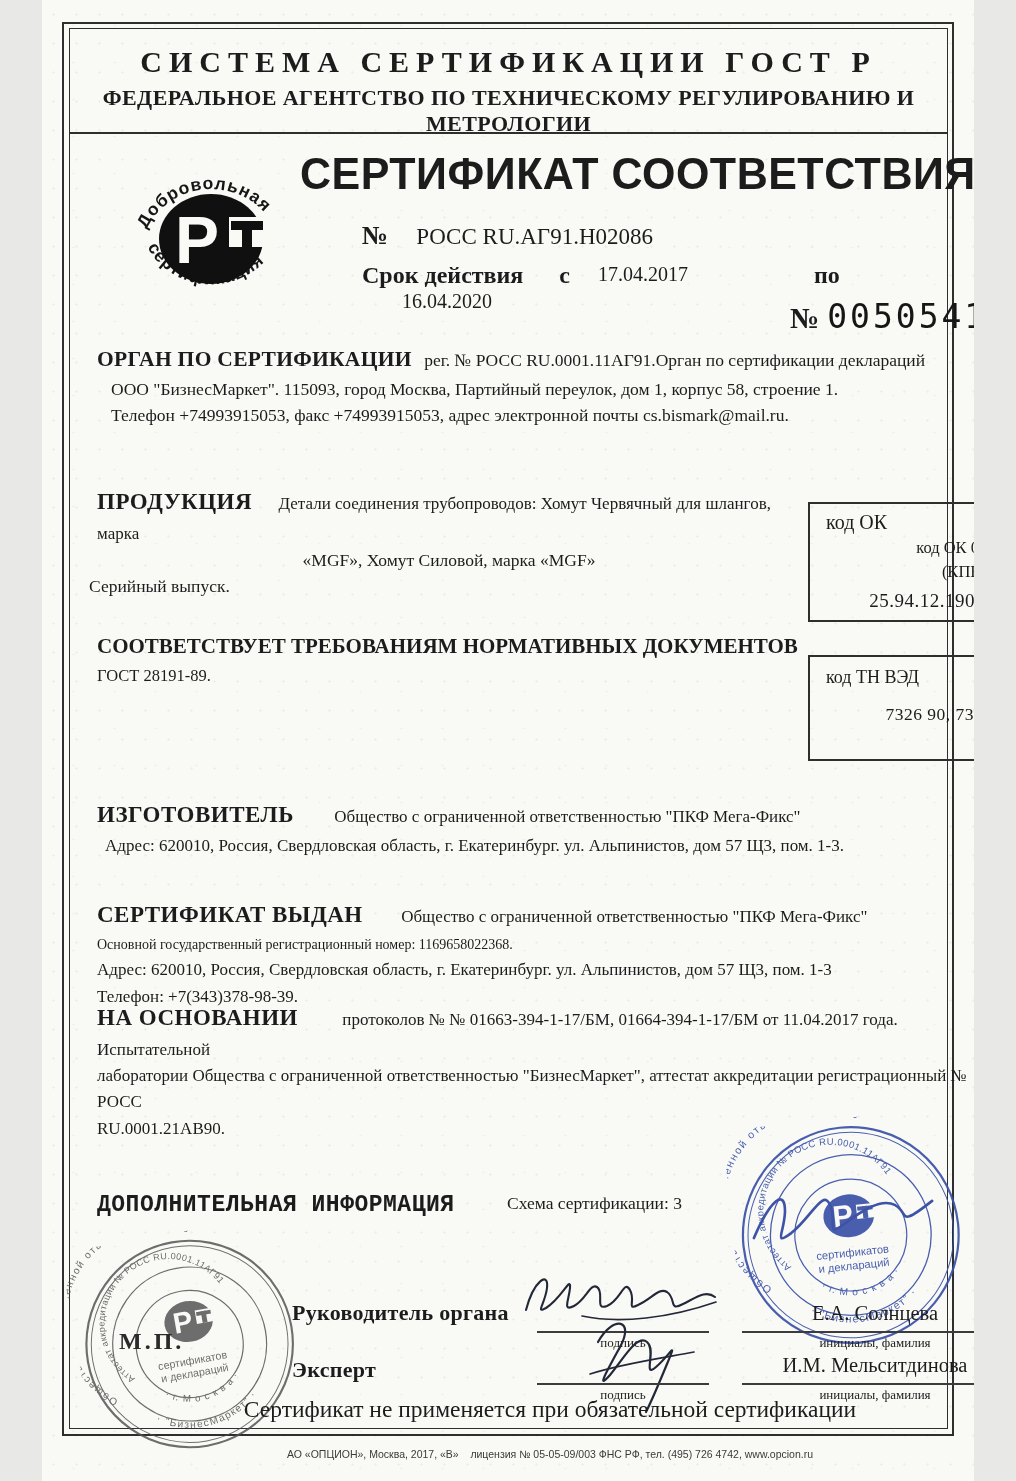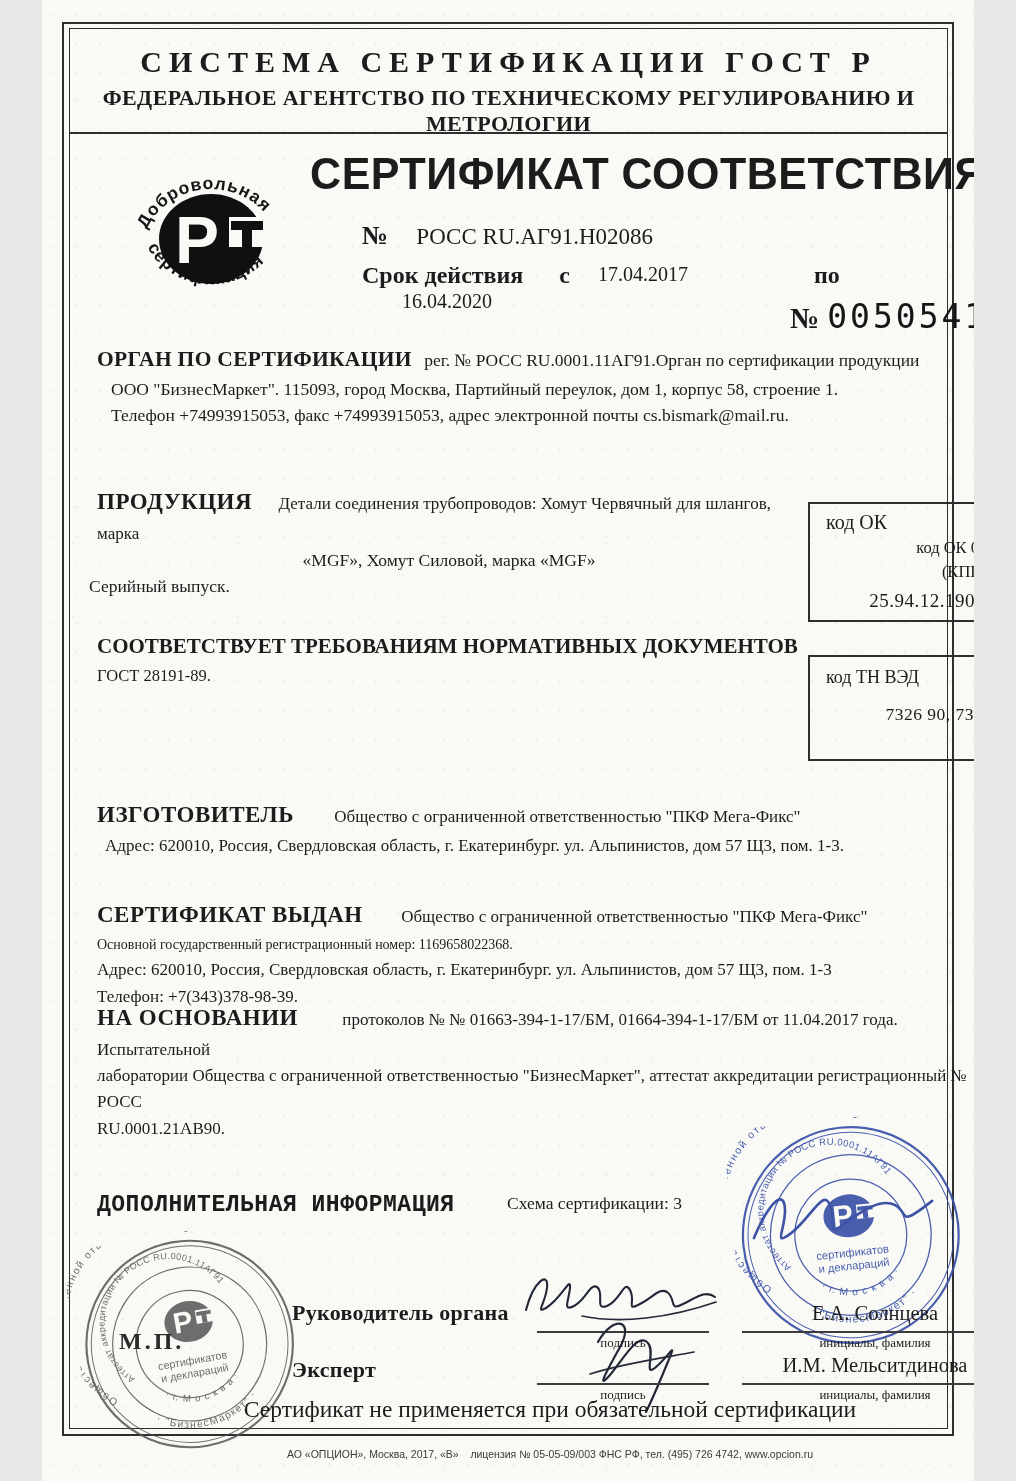--- a/index.html
+++ b/index.html
@@ -13,21 +13,21 @@
     background-position:0 0, 11px 7px;
     font-family:"Liberation Serif","DejaVu Serif",serif;
     color:#1c1c1c;overflow:hidden;
   }
   .abs{position:absolute;}
   .frame-outer{position:absolute;left:20px;top:22px;right:20px;bottom:45px;border:2px solid #2e2e2e;pointer-events:none;}
   .frame-inner{position:absolute;left:27px;top:28px;right:26px;bottom:52px;border:1px solid #2e2e2e;pointer-events:none;}
   .header-box{position:absolute;left:27px;top:28px;right:26px;height:104px;border-bottom:2px solid #2e2e2e;text-align:center;}
   .hdr1{margin-top:17px;font-size:30px;font-weight:bold;letter-spacing:7px;}
   .hdr2{margin-top:6px;font-size:22px;font-weight:bold;letter-spacing:0.4px;}
-  .title{position:absolute;left:258px;top:150px;width:696px;text-align:center;
+  .title{position:absolute;left:258px;top:150px;width:696px;text-align:left;
     font-family:"Liberation Sans","DejaVu Sans",sans-serif;font-weight:bold;font-size:43px;letter-spacing:0.5px;transform:scaleY(1.02);}
   .certnum-row{position:absolute;left:320px;top:221px;font-size:23px;}
   .certnum-row .no{font-weight:bold;font-size:26px;margin-right:28px;}
   .validity-row{position:absolute;left:320px;top:262px;font-size:24px;font-weight:bold;}
   .validity-row .date{font-weight:normal;font-size:20px;position:relative;top:-2px;}
   .blanknum{position:absolute;left:748px;top:297px;}
   .blanknum .no{font-size:29px;font-weight:bold;}
   .blanknum .digits{font-family:"DejaVu Sans Mono",monospace;font-size:33px;letter-spacing:3px;color:#161616;margin-left:8px;margin-top:12px;}
   .sec{position:absolute;font-size:17.5px;line-height:1.52;}
   .sec .h{font-weight:bold;font-size:21.5px;letter-spacing:0.3px;}
@@ -95,21 +95,21 @@
     <span style="margin-left:120px;">по</span>
     <span class="date" style="margin-left:40px;">16.04.2020</span>
   </div>
 
   <div class="blanknum">
     <span class="no">№</span><span class="digits">0050541</span>
   </div>
 
   <div class="sec" style="left:55px;top:343px;width:912px;">
     <div><span class="h">ОРГАН ПО СЕРТИФИКАЦИИ</span>
-      <span style="margin-left:8px;">рег. № РОСС RU.0001.11АГ91.Орган по сертификации продукции</span></div>
+      <span style="margin-left:8px;">рег. № РОСС RU.0001.11АГ91.Орган по сертификации деклараций</span></div>
     <div style="padding-left:14px;">ООО "БизнесМаркет". 115093, город Москва, Партийный переулок, дом 1, корпус 58, строение 1.</div>
     <div style="padding-left:14px;">Телефон +74993915053, факс +74993915053, адрес электронной почты cs.bismark@mail.ru.</div>
   </div>
 
   <div class="sec" style="left:55px;top:485px;width:712px;">
     <div><span class="h-big">ПРОДУКЦИЯ</span>
       <span style="margin-left:22px;font-size:17px;">Детали соединения трубопроводов: Хомут Червячный для шлангов, марка</span></div>
     <div style="margin-left:-8px;text-align:center;">«MGF», Хомут Силовой, марка «MGF»</div>
     <div style="margin-left:-8px;">Серийный выпуск.</div>
   </div>

